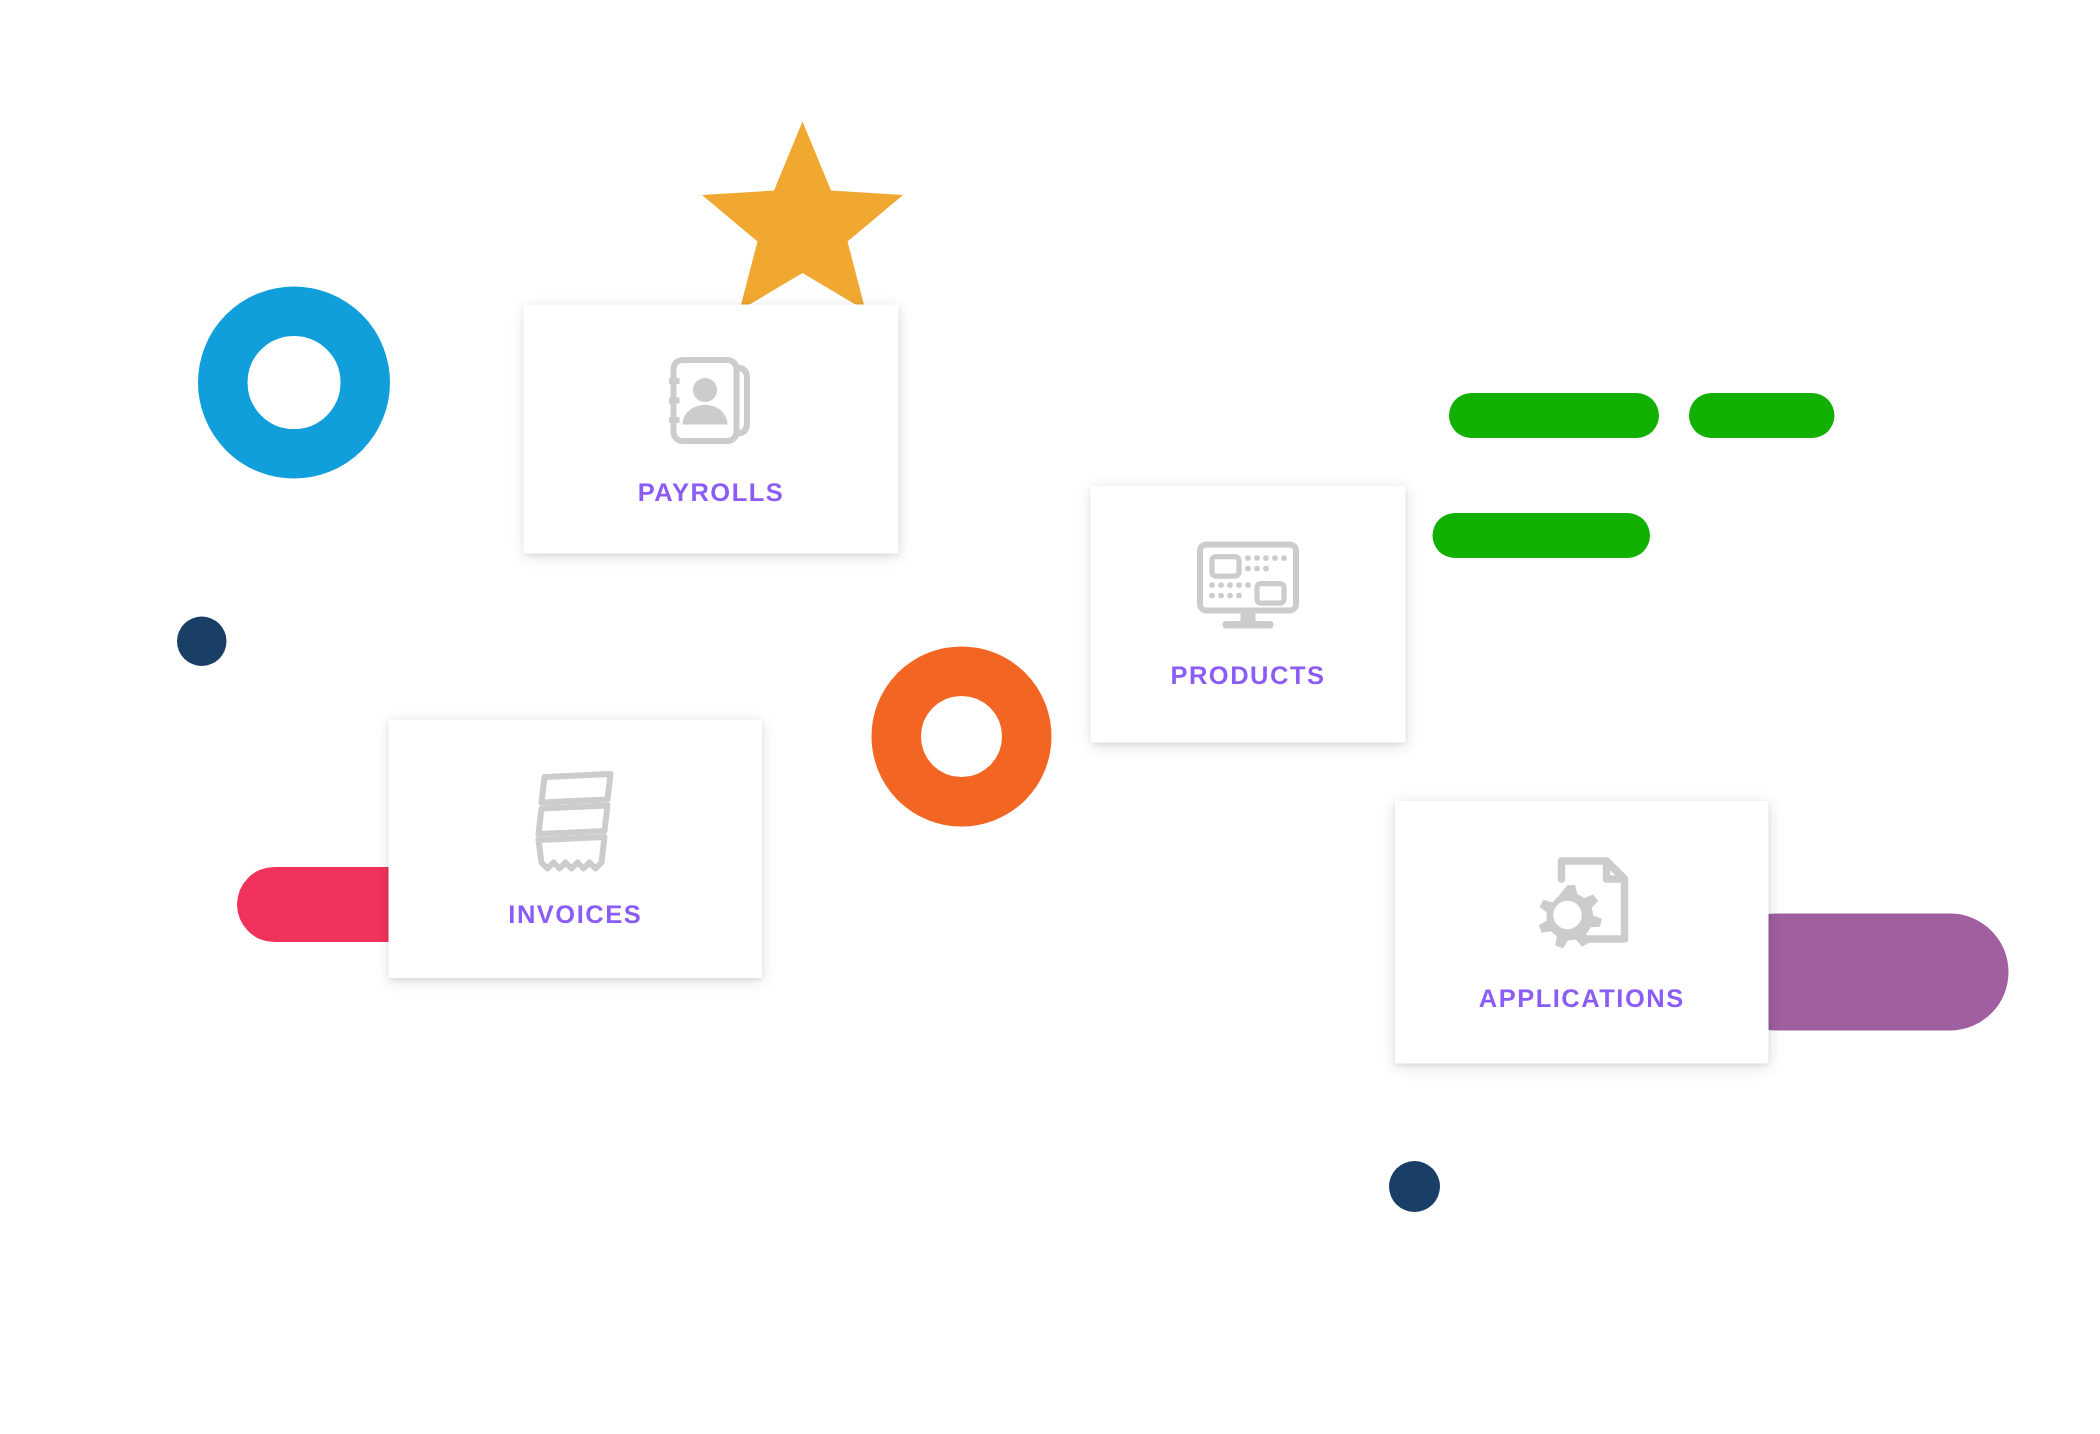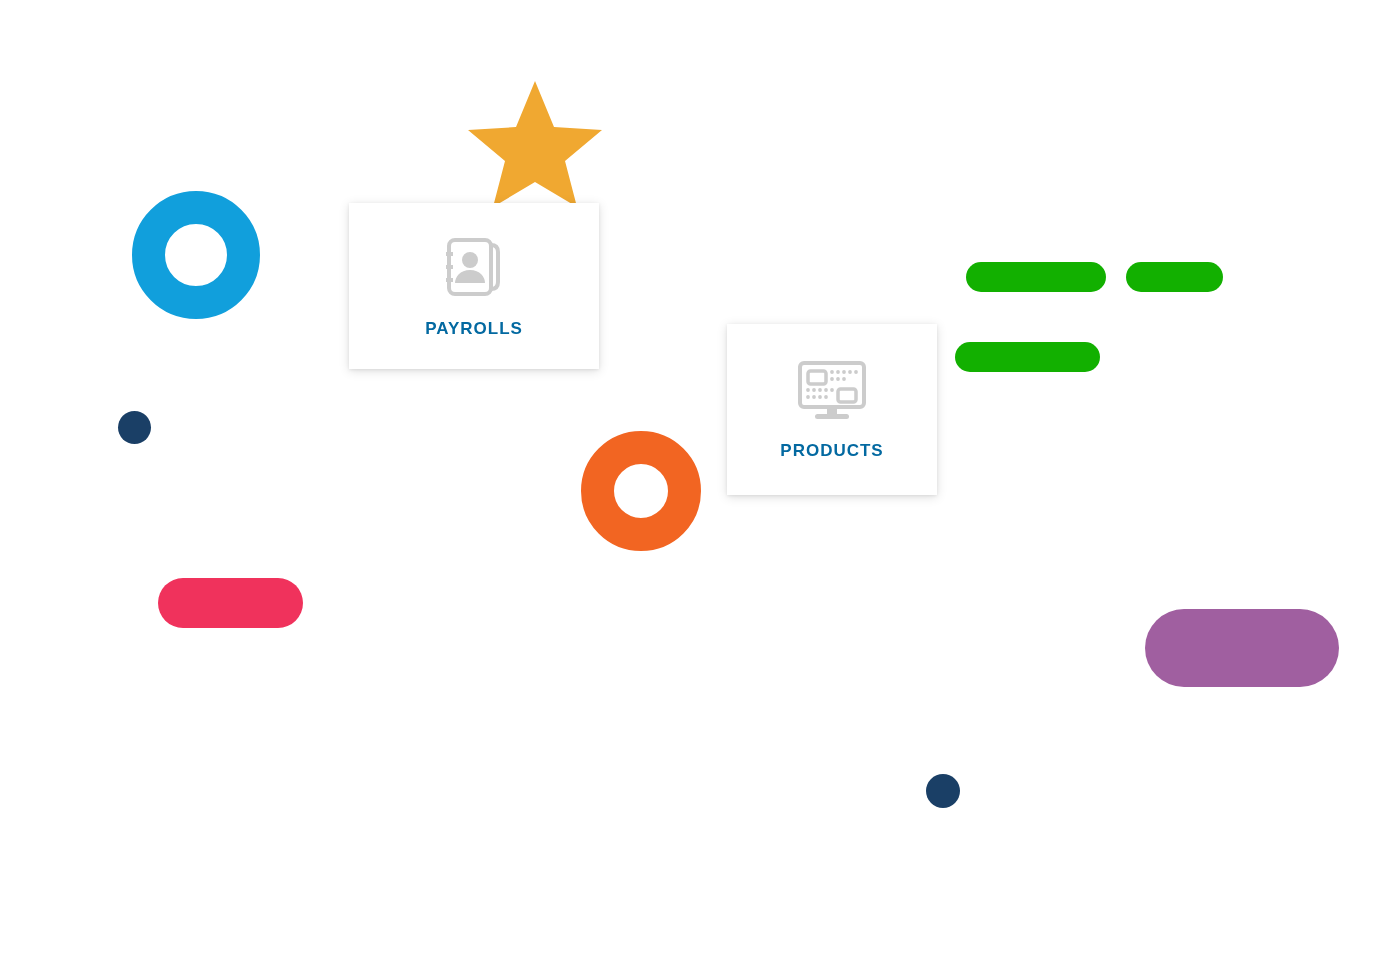--- a/index.html
+++ b/index.html
@@ -37,21 +37,21 @@
   .card-icon{
     display:flex;align-items:center;justify-content:center;
     color:#cccccc;
   }
   .card-icon svg{display:block;}
   .card-label{
     margin-top:18px;
     font-size:17px;
     font-weight:bold;
     letter-spacing:1.0px;
-    color:#0369a1;
+    color:#8b5cf6;
     text-align:center;
     white-space:nowrap;
     font-family:"Liberation Sans","DejaVu Sans",sans-serif;
   }
 </style>
 </head>
 <body>
 
 <div id="stage">
 
@@ -121,16 +121,49 @@
             <circle cx="24" cy="38" r="1.9"></circle>
           <circle cx="30" cy="38" r="1.9"></circle>
         </g>
         <rect x="31" y="48" width="10" height="7" fill="#cccccc"></rect>
         <rect x="19" y="55" width="34" height="5" rx="2.5" fill="#cccccc"></rect>
       </svg>
     </div>
     <div class="card-label">PRODUCTS</div>
   </div>
 
+  <div class="card" style="left:259px;top:480px;width:249px;height:172px;">
+    <div class="card-icon">
+      <svg width="62" height="70" viewBox="0 0 62 70" aria-hidden="true">
+        <g fill="none" stroke="#cccccc" stroke-width="4" stroke-linejoin="round">
+          <path d="M10 6 L54 4 L52 21 L8 23 Z"></path>
+          <path d="M8 27 L52 25 L50 42 L6 44 Z"></path>
+          <path d="M6 48 L50 46 L48 63
+                   l-4 4 -4 -4 -4 4 -4 -4 -4 4 -4 -4 -4 4 -4 -4 -4 4 -4 -4 Z"></path>
+        </g>
+      </svg>
+    </div>
+    <div class="card-label">INVOICES</div>
+  </div>
 
 
+  <div class="card" style="left:930px;top:534px;width:249px;height:175px;">
+    <div class="card-icon">
+      <svg width="72" height="70" viewBox="0 0 72 70" aria-hidden="true">
+        <path d="M22 6 H52 L64 18 V58 H34" fill="none" stroke="#cccccc" stroke-width="5" stroke-linejoin="round"></path>
+        <path d="M22 6 V18" fill="none" stroke="#cccccc" stroke-width="5" stroke-linecap="round"></path>
+        <path d="M52 6 V18 H64" fill="none" stroke="#cccccc" stroke-width="5" stroke-linejoin="round"></path>
+        <g fill="#cccccc">
+          <path d="M26 22 l5 0 1.6 6.2 a14 14 0 0 1 4.4 2.5 l6-2.4 3.5 4.3 -4.4 4.6
+                   a14 14 0 0 1 0.9 5.1 l5.9 2.2 -1.2 5.4 -6.3 0.3
+                   a14 14 0 0 1 -2.9 4.2 l2 6 -4.8 2.7 -4.2 -4.7
+                   a14 14 0 0 1 -5.1 0.5 l-3.4 5.3 -5.1 -1.9 1 -6.2
+                   a14 14 0 0 1 -3.9 -3.3 l-6.2 1.1 -2 -5.1 5.4 -3.2
+                   a14 14 0 0 1 0.1 -5.2 l-5 -3.8 2.8 -4.8 6 1.8
+                   a14 14 0 0 1 3.6 -3.7 z"></path>
+        </g>
+        <circle cx="26" cy="42" r="9.5" fill="#ffffff"></circle>
+      </svg>
+    </div>
+    <div class="card-label">APPLICATIONS</div>
+  </div>
 
 </div>
 
 </body></html>

